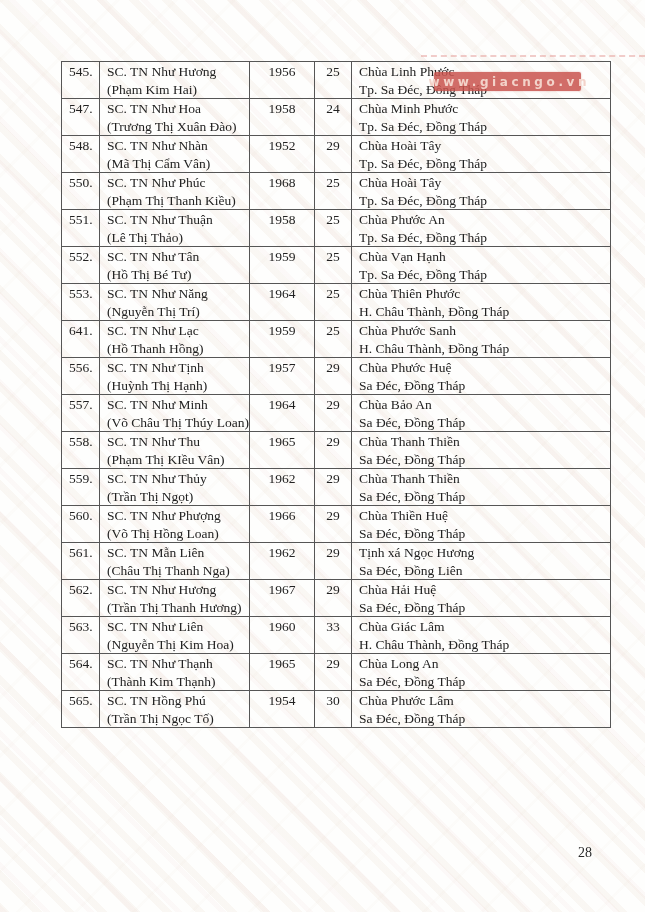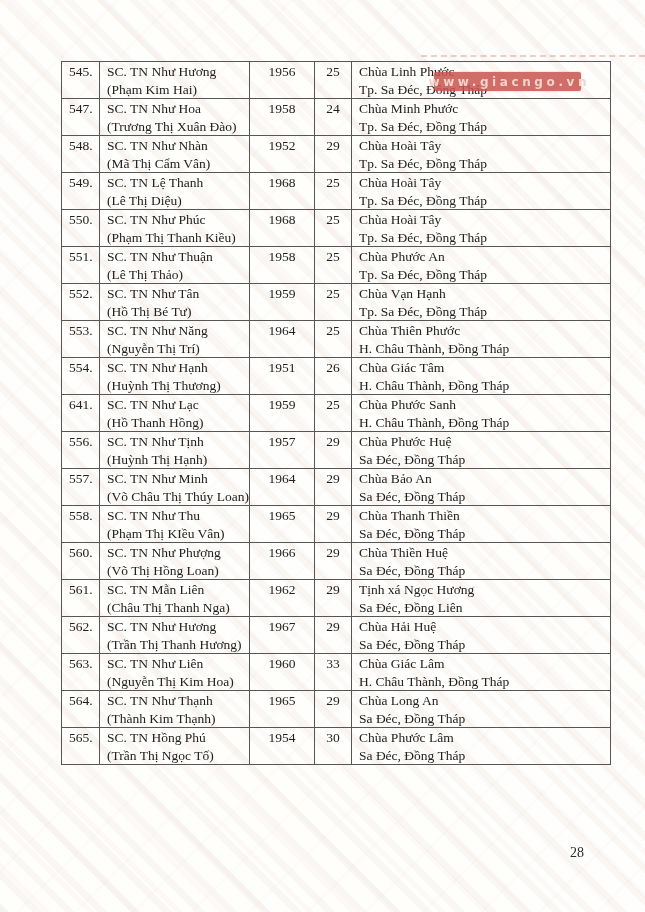--- a/index.html
+++ b/index.html
@@ -53,21 +53,21 @@
     box-shadow:0 0 2px rgba(201,84,78,0.45);
     z-index:5;
   }
   .wm-dashes {
     position:absolute; left:421px; top:55px; width:224px; height:0;
     border-top:2px dashed rgba(222,130,124,0.40); z-index:4;
   }
 
   .page-number {
     position:absolute; left:570px; top:845px; width:30px;
-    font-size:14px; color:#2a2a2a;
+    font-size:14px; text-align:center; color:#2a2a2a;
   }
 </style>
 </head>
 <body>
 
 <div id="page">
 
   <table class="roster">
     <colgroup>
       <col class="col-no">
@@ -114,33 +114,20 @@
             <div>(Mã Thị Cẩm Vân)</div>
           </td>
           <td class="c-year">1952</td>
           <td class="c-count">29</td>
           <td class="c-temple">
             <div>Chùa Hoài Tây</div>
             <div>Tp. Sa Đéc, Đồng Tháp</div>
           </td>
         </tr>
 
-        <tr>
-          <td class="c-no">549.</td>
-          <td class="c-name">
-            <div>SC. TN Lệ Thanh</div>
-            <div>(Lê Thị Diệu)</div>
-          </td>
-          <td class="c-year">1968</td>
-          <td class="c-count">25</td>
-          <td class="c-temple">
-            <div>Chùa Hoài Tây</div>
-            <div>Tp. Sa Đéc, Đồng Tháp</div>
-          </td>
-        </tr>
 
         <tr>
           <td class="c-no">550.</td>
           <td class="c-name">
             <div>SC. TN Như Phúc</div>
             <div>(Phạm Thị Thanh Kiều)</div>
           </td>
           <td class="c-year">1968</td>
           <td class="c-count">25</td>
           <td class="c-temple">
@@ -184,33 +171,20 @@
             <div>(Nguyễn Thị Trí)</div>
           </td>
           <td class="c-year">1964</td>
           <td class="c-count">25</td>
           <td class="c-temple">
             <div>Chùa Thiên Phước</div>
             <div>H. Châu Thành, Đồng Tháp</div>
           </td>
         </tr>
 
-        <tr>
-          <td class="c-no">554.</td>
-          <td class="c-name">
-            <div>SC. TN Như Hạnh</div>
-            <div>(Huỳnh Thị Thương)</div>
-          </td>
-          <td class="c-year">1951</td>
-          <td class="c-count">26</td>
-          <td class="c-temple">
-            <div>Chùa Giác Tâm</div>
-            <div>H. Châu Thành, Đồng Tháp</div>
-          </td>
-        </tr>
 
         <tr>
           <td class="c-no">641.</td>
           <td class="c-name">
             <div>SC. TN Như Lạc</div>
             <div>(Hồ Thanh Hồng)</div>
           </td>
           <td class="c-year">1959</td>
           <td class="c-count">25</td>
           <td class="c-temple">
@@ -254,20 +228,33 @@
             <div>(Phạm Thị KIều Vân)</div>
           </td>
           <td class="c-year">1965</td>
           <td class="c-count">29</td>
           <td class="c-temple">
             <div>Chùa Thanh Thiền</div>
             <div>Sa Đéc, Đồng Tháp</div>
           </td>
         </tr>
 
+        <tr>
+          <td class="c-no">559.</td>
+          <td class="c-name">
+            <div>SC. TN Như Thủy</div>
+            <div>(Trần Thị Ngọt)</div>
+          </td>
+          <td class="c-year">1962</td>
+          <td class="c-count">29</td>
+          <td class="c-temple">
+            <div>Chùa Thanh Thiền</div>
+            <div>Sa Đéc, Đồng Tháp</div>
+          </td>
+        </tr>
 
         <tr>
           <td class="c-no">560.</td>
           <td class="c-name">
             <div>SC. TN Như Phượng</div>
             <div>(Võ Thị Hồng Loan)</div>
           </td>
           <td class="c-year">1966</td>
           <td class="c-count">29</td>
           <td class="c-temple">

